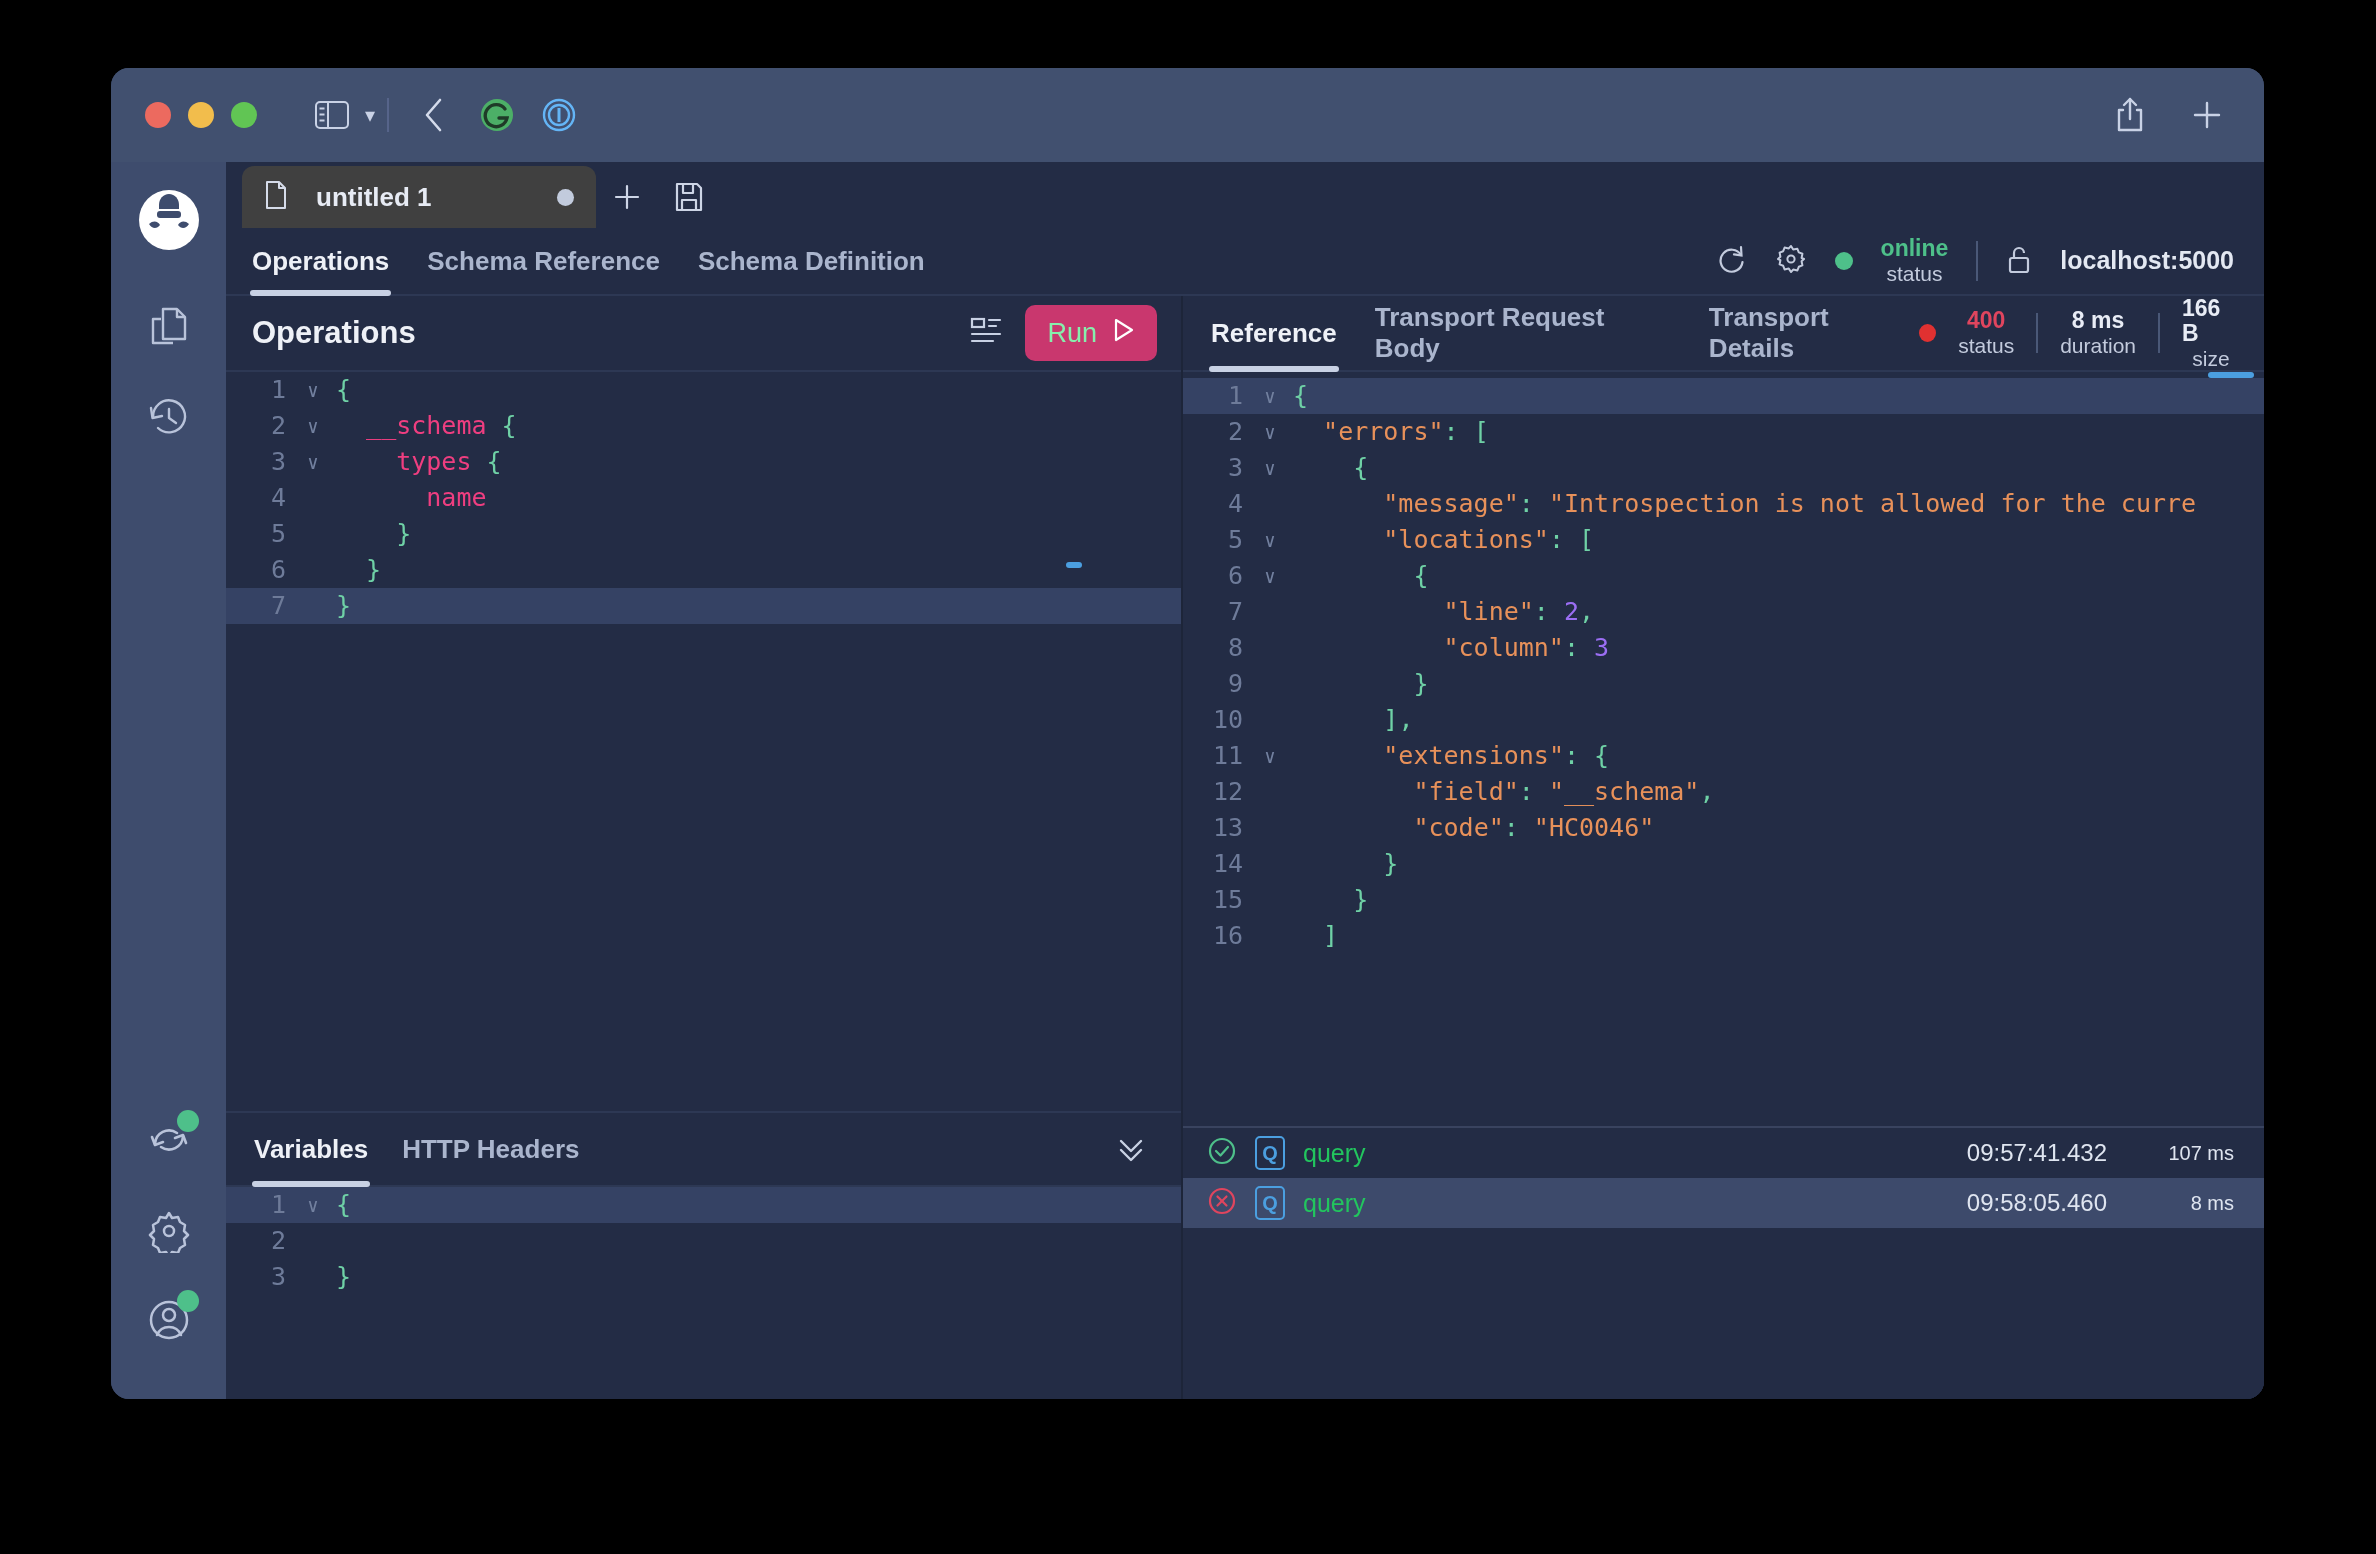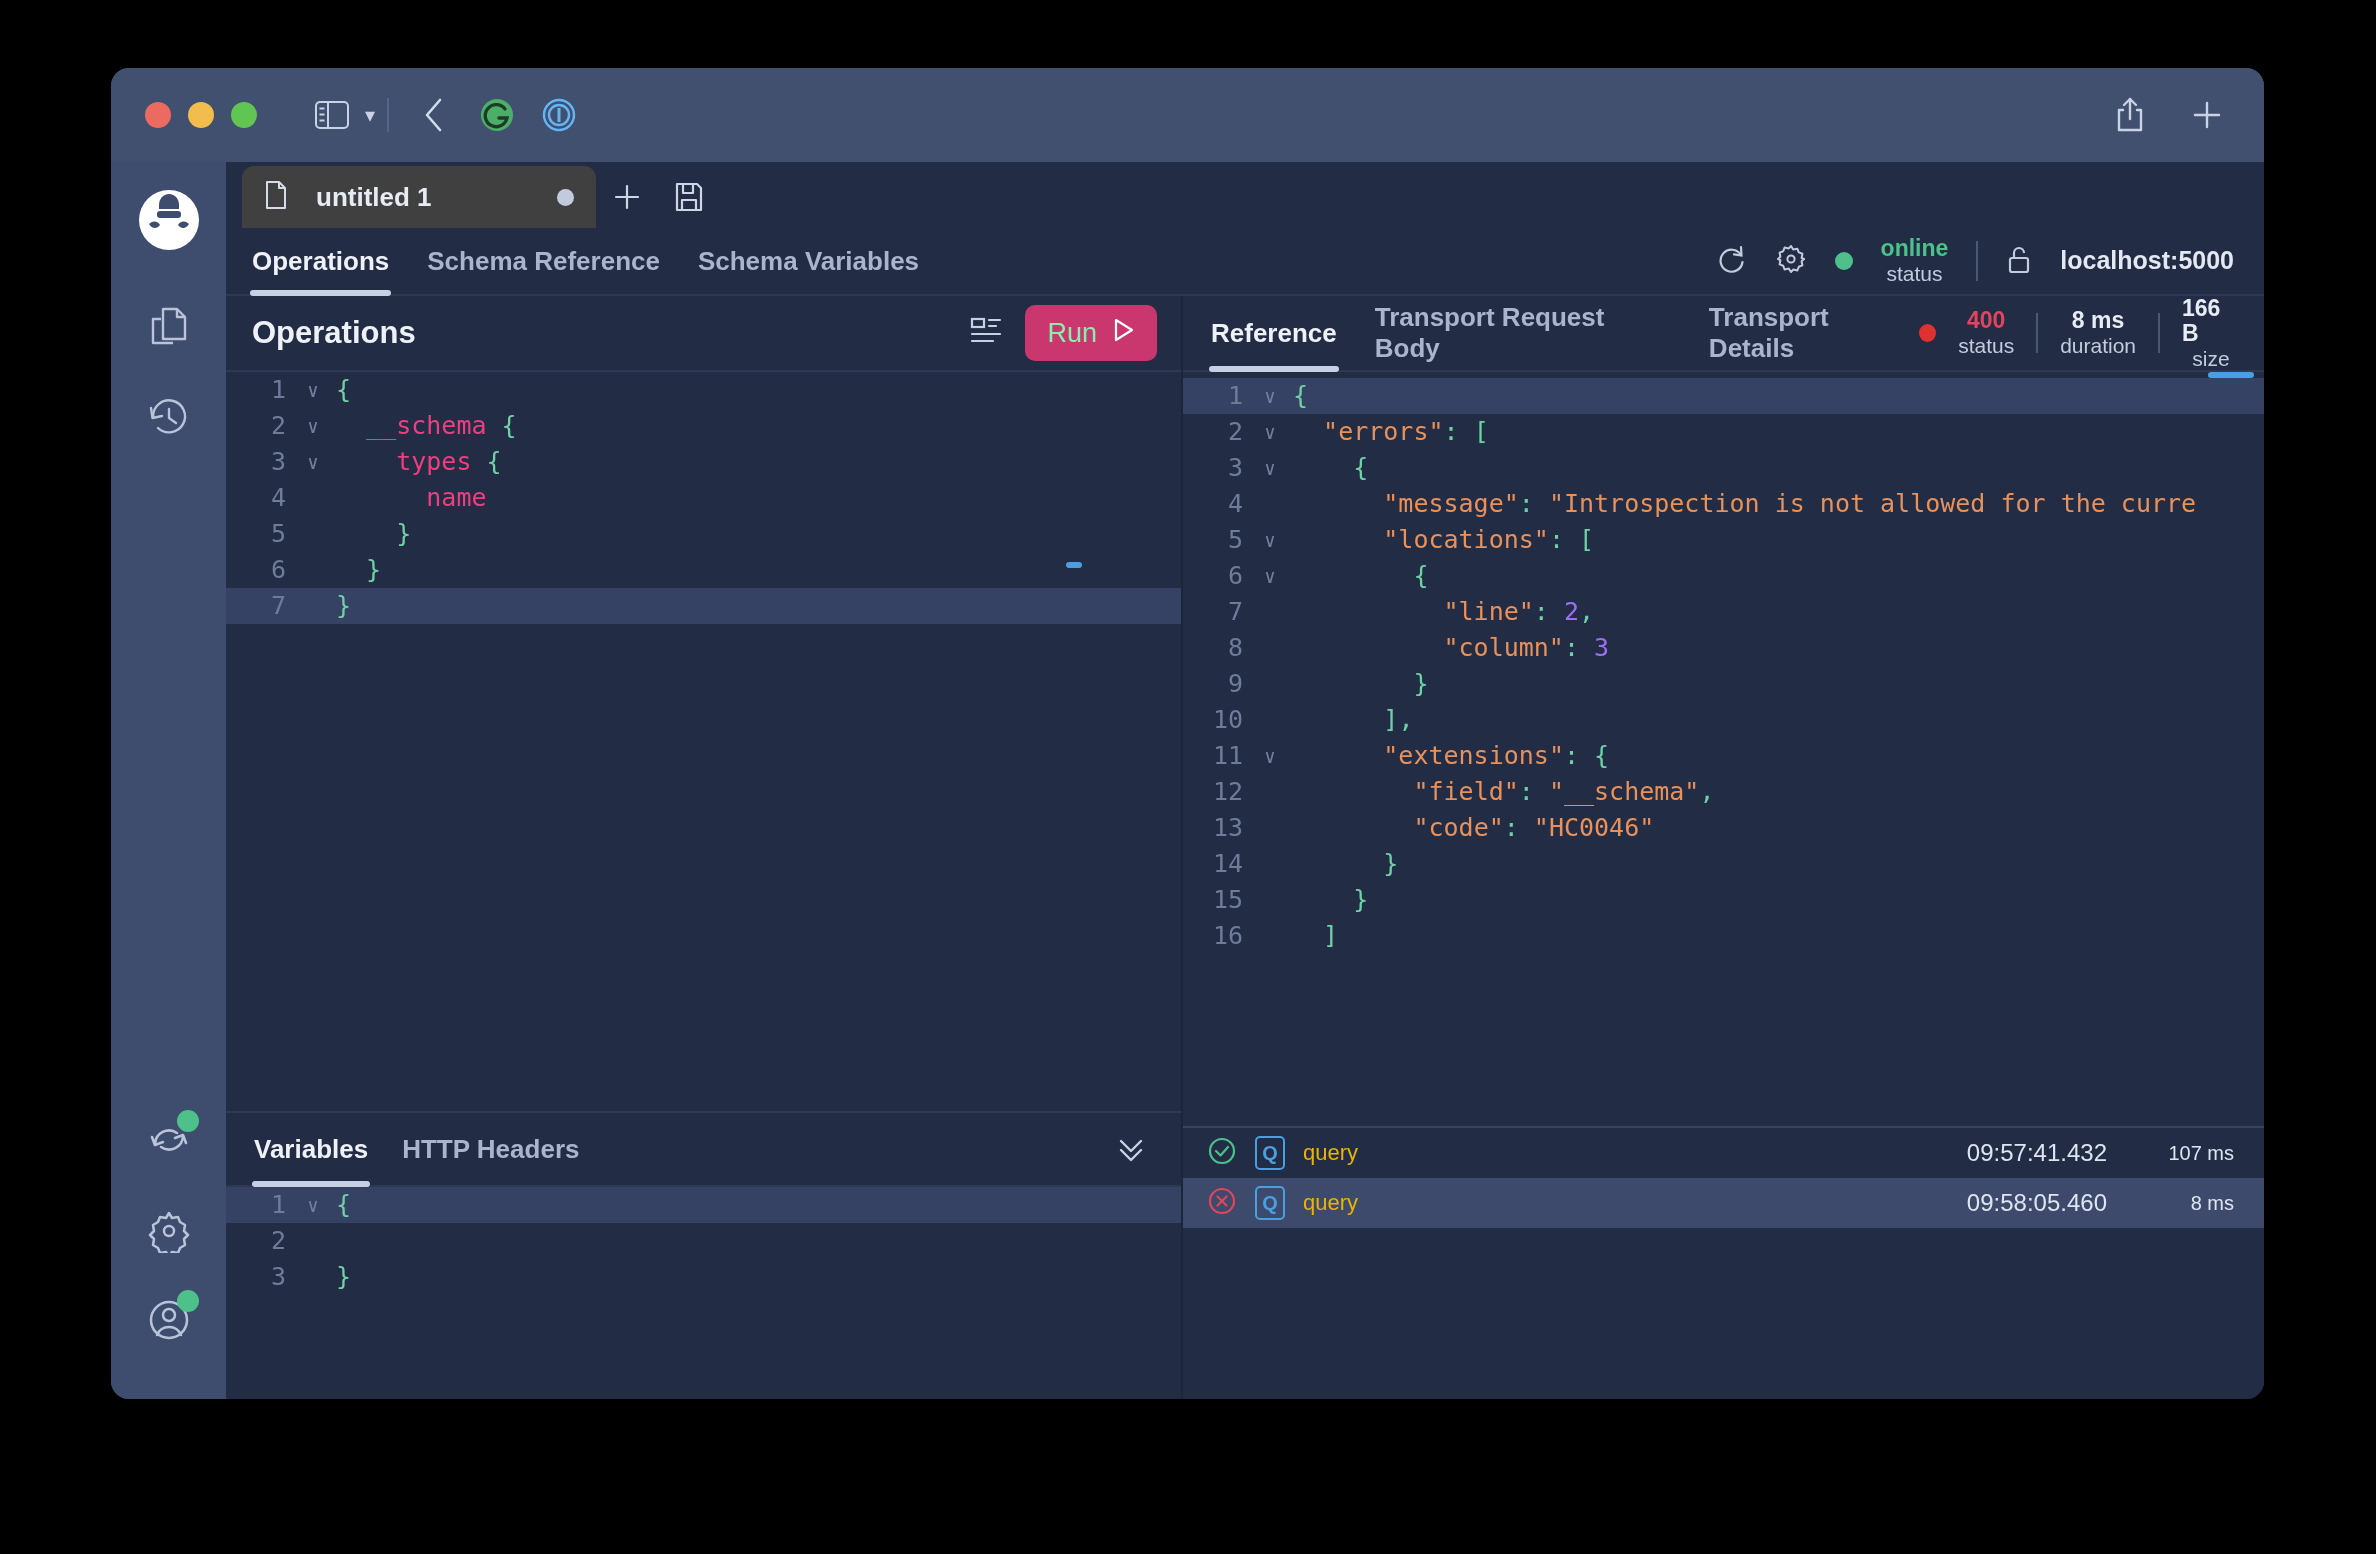--- a/index.html
+++ b/index.html
@@ -167,21 +167,21 @@
   .varhead { height: 74px; display: flex; align-items: center; padding: 0 26px; position: relative;
              border-bottom: 2px solid #2d3854; }
   .varhead .navtabs { gap: 30px; }
   .collapse-btn { margin-left: auto; display: flex; align-items: center; justify-content: center;
                   width: 48px; height: 48px; }
 
   
   .history { flex: 0 0 auto; border-top: 2px solid #39435f; }
   .hrow { height: 50px; display: flex; align-items: center; padding: 0 30px 0 24px; gap: 18px; }
   .hrow.sel { background: #3d4a6b; }
-  .hrow .name { color: #eab308; font-size: 22px; }
+  .hrow .name { color: #22c55e; font-size: 25px; }
   .hrow .time { margin-left: auto; color: #dfe5f0; font-size: 24px; }
   .hrow .dur { color: #dfe5f0; font-size: 20px; width: 109px; text-align: right; }
   .q-badge {
     width: 30px; height: 34px; border: 2px solid #4b9fe0; border-radius: 5px;
     color: #4b9fe0; font-size: 20px; font-weight: 700;
     display: flex; align-items: center; justify-content: center;
   }
   .hist-rest { flex: 1 1 auto; background: #232c45; }
 
   .splitter { position: absolute; left: 955px; top: 494px; width: 16px; height: 6px;
@@ -349,21 +349,21 @@
               <rect x="9" y="3" width="10" height="9"></rect>
               <rect x="8" y="19" width="14" height="10"></rect>
             </svg>
           </div>
         </div>
 
         <div class="navrow">
           <div class="navtabs">
             <div class="navtab active">Operations</div>
             <div class="navtab">Schema Reference</div>
-            <div class="navtab">Schema Variables</div>
+            <div class="navtab">Schema Definition</div>
           </div>
 
           <div class="nav-right">
             <span>
               <svg width="30" height="30" viewBox="0 0 30 30" fill="none" stroke="#c3cbdd" stroke-width="2.2" stroke-linecap="round">
                 <path d="M24 11a11 11 0 1 0 1.5 7"></path>
                 <polyline points="24,3 24.5,11.4 17,10.4"></polyline>
               </svg>
             </span>
             <span>

